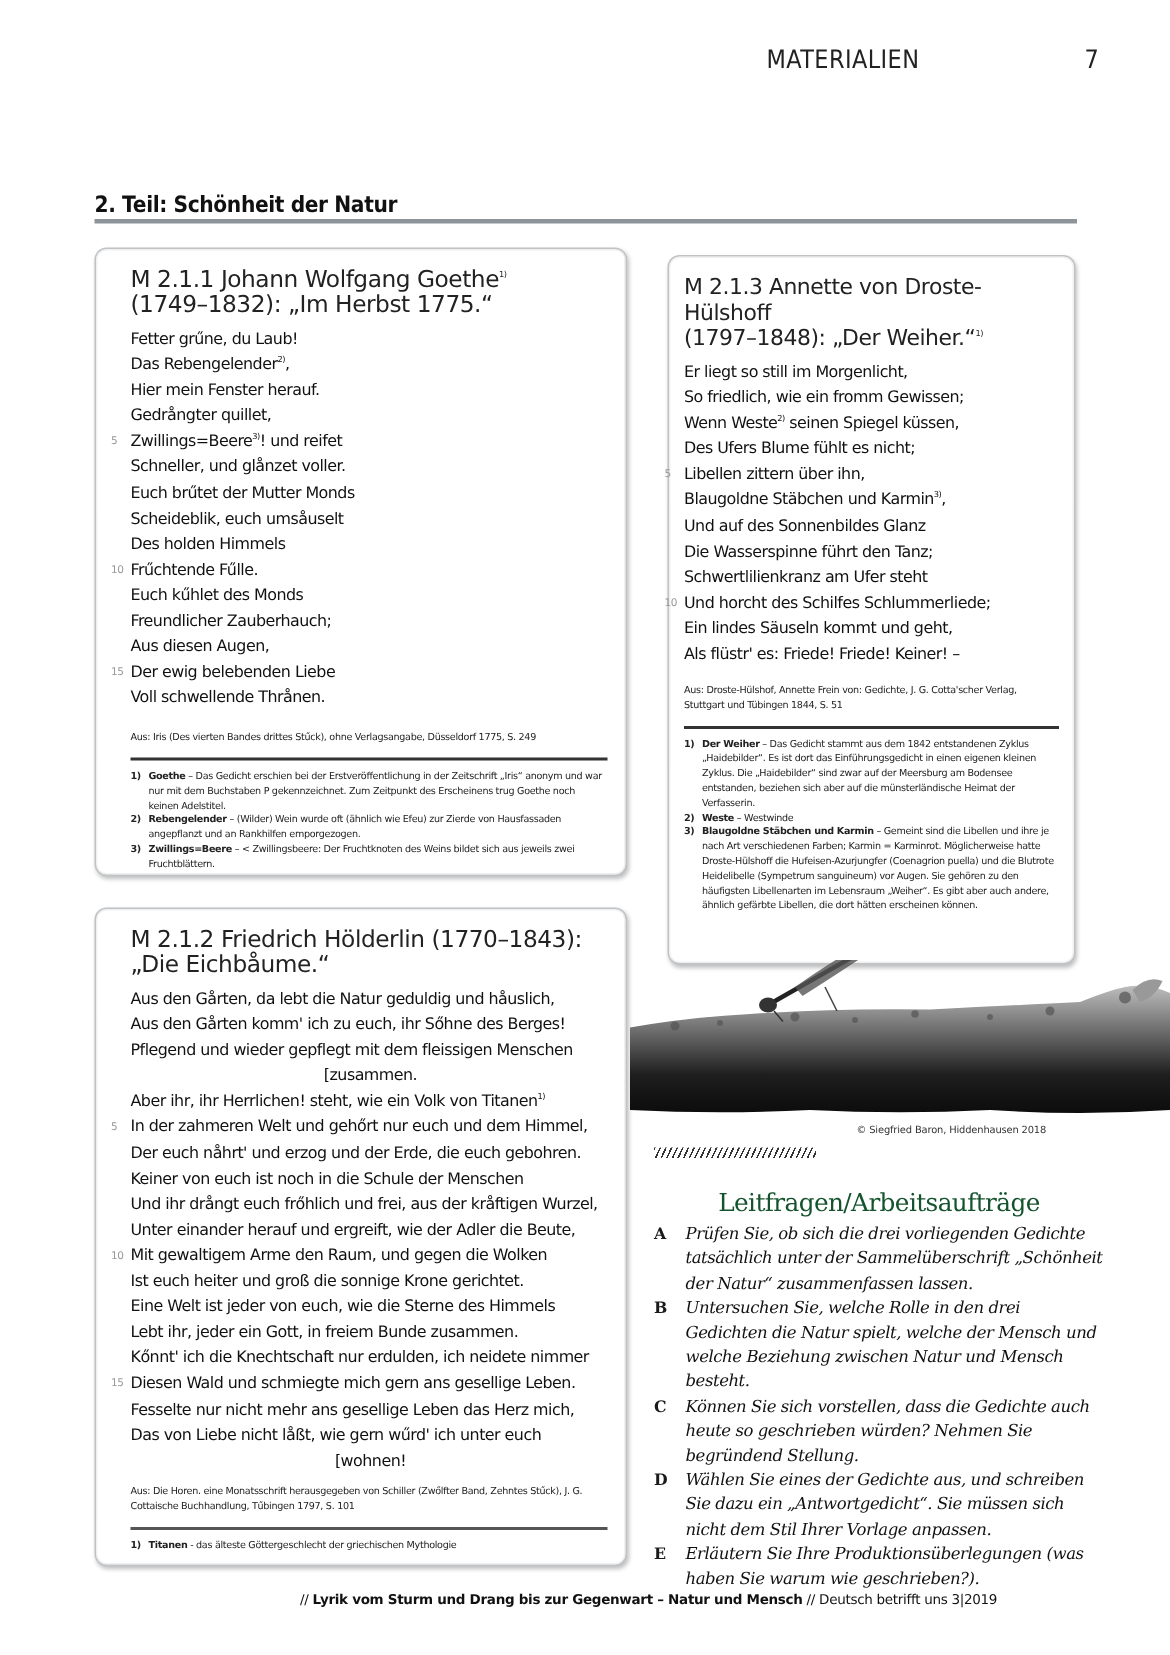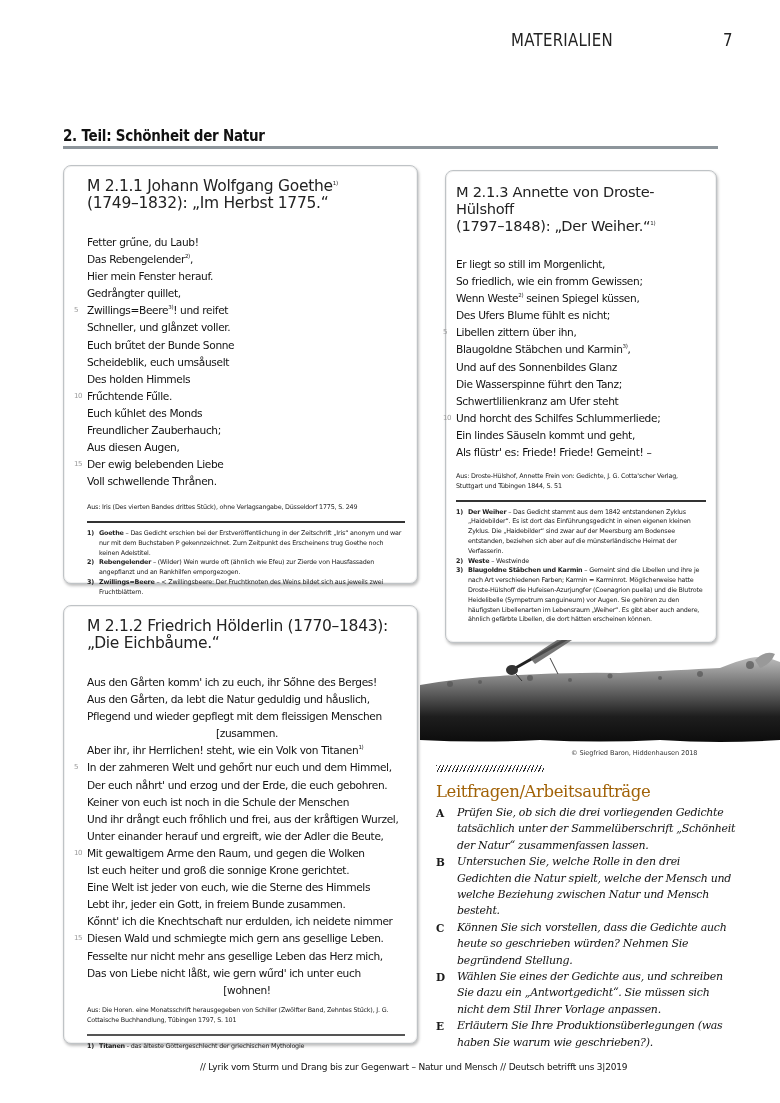--- a/index.html
+++ b/index.html
@@ -8,21 +8,21 @@
 
   .running-head { position: absolute; top: 30px; left: 14px; width: 780px; height: 30px; }
   .rh-section { position: absolute; left: 497px; top: 0; font-family: "DejaVu Sans", sans-serif; font-size: 17px; letter-spacing: 0.3px; color: #222; font-weight: normal; transform: scaleX(0.88); transform-origin: left top; }
   .rh-page { position: absolute; left: 709px; top: 0; font-family: "DejaVu Sans", sans-serif; font-size: 17px; color: #222; transform: scaleX(0.88); transform-origin: left top; }
 
   .part-title { position: absolute; left: 63px; top: 127px; font-family: "DejaVu Sans", sans-serif; font-weight: bold; font-size: 15px; color: #111; letter-spacing: -0.3px; transform: scaleX(0.9); transform-origin: left top; }
   .part-rule { position: absolute; left: 63px; top: 146px; width: 655px; height: 3px; background: #8d959b; }
 
   .card { position: absolute; background: #fff; border: 1px solid #bfc3c6; border-radius: 8px; box-shadow: 1px 2px 3px rgba(0,0,0,0.25), inset 0 0 0 1px #f0f0f0; }
   .card-title { font-family: "DejaVu Sans", sans-serif; font-weight: normal; color: #222; font-size: 15.5px; line-height: 17px; letter-spacing: -0.3px; }
-  .poem { margin-top: 22px; font-family: "DejaVu Sans", sans-serif; font-size: 10.6px; line-height: 17.1px; color: #111; position: relative; letter-spacing: -0.35px; }
+  .poem { margin-top: 6px; font-family: "DejaVu Sans", sans-serif; font-size: 10.6px; line-height: 17.1px; color: #111; position: relative; letter-spacing: -0.35px; }
   .poem-line { position: relative; white-space: nowrap; }
   .poem-line.cont { text-align: center; }
   .line-num { position: absolute; left: -13px; top: 0; font-size: 7px; color: #999; }
   .source { font-family: "DejaVu Sans", sans-serif; font-size: 6.4px; line-height: 10px; color: #222; letter-spacing: -0.2px; }
   .fn-rule { height: 1.5px; background: #333; margin: 9px 0 6px 0; }
   .fn-rule.thick { height: 2.5px; background: #555; }
   .footnotes { font-family: "DejaVu Sans", sans-serif; font-size: 6.4px; line-height: 9.8px; color: #222; letter-spacing: -0.2px; }
   .fn { display: flex; }
   .fn-num { width: 12px; flex: none; font-weight: bold; }
   .fn-term { font-weight: bold; }
@@ -30,28 +30,28 @@
 
   #card-goethe { left: 63px; top: 165px; width: 355px; height: 419px; padding: 12px 0 0 23px; }
   #card-hoelderlin { left: 63px; top: 605px; width: 355px; height: 439px; padding: 12px 18px 12px 23px; }
   #card-droste { left: 445px; top: 170px; width: 272px; height: 473px; padding: 12px 10px 16px 10px; }
 
   .photo { position: absolute; left: 420px; top: 640px; width: 360px; height: 105px; overflow: hidden; }
   .credit { position: absolute; left: 571px; top: 749px; font-family: "DejaVu Sans", sans-serif; font-size: 6.6px; color: #333; letter-spacing: -0.1px; }
 
   .tasks { position: absolute; left: 436px; top: 765px; width: 300px; }
   .hatch { width: 108px; height: 7px; background: repeating-linear-gradient(115deg, #333 0 1px, transparent 1px 3.4px); }
-  .tasks-title { font-family: "DejaVu Serif", serif; font-size: 16.5px; color: #a16207; margin-top: 10px; letter-spacing: -0.4px; }
+  .tasks-title { font-family: "DejaVu Serif", serif; font-size: 16.5px; color: #14532d; margin-top: 20px; letter-spacing: -0.4px; text-align: center; }
   .task { display: flex; margin-top: 0; }
   .task-letter { width: 21px; flex: none; font-family: "DejaVu Serif", serif; font-weight: bold; font-size: 10.5px; line-height: 16.4px; }
   .task-text { font-family: "DejaVu Serif", serif; font-style: italic; font-size: 11px; line-height: 16.4px; color: #111; letter-spacing: -0.3px; }
   .task-list { margin-top: 4px; }
 
   .page-footer { position: absolute; left: 200px; top: 1062px; font-family: "DejaVu Sans", sans-serif; font-size: 9px; color: #111; white-space: nowrap; letter-spacing: -0.2px; }
-  .page-footer b { font-weight: normal; }
+  .page-footer b { font-weight: bold; }
 </style>
 </head>
 <body>
 
 <div class="running-head">
   <span class="rh-section">MATERIALIEN</span>
   <span class="rh-page">7</span>
 </div>
 
 <div class="part-title">2. Teil: Schönheit der Natur</div>
@@ -62,21 +62,21 @@
     <span>M 2.1.1 Johann Wolfgang Goethe</span><sup>1)</sup><br>
     <span>(1749–1832): „Im Herbst 1775.“</span>
   </div>
   <div class="poem">
       <div class="poem-line">Fetter grűne, du Laub!</div>
       <div class="poem-line">Das Rebengelender<sup>2)</sup>,</div>
       <div class="poem-line">Hier mein Fenster herauf.</div>
       <div class="poem-line">Gedrångter quillet,</div>
       <div class="poem-line"><span class="line-num">5</span>Zwillings=Beere<sup>3)</sup>! und reifet</div>
       <div class="poem-line">Schneller, und glånzet voller.</div>
-      <div class="poem-line">Euch brűtet der Bunde Sonne</div>
+      <div class="poem-line">Euch brűtet der Mutter Monds</div>
       <div class="poem-line">Scheideblik, euch umsåuselt</div>
       <div class="poem-line">Des holden Himmels</div>
       <div class="poem-line"><span class="line-num">10</span>Frűchtende Fűlle.</div>
       <div class="poem-line">Euch kűhlet des Monds</div>
       <div class="poem-line">Freundlicher Zauberhauch;</div>
       <div class="poem-line">Aus diesen Augen,</div>
       <div class="poem-line"><span class="line-num">15</span>Der ewig belebenden Liebe</div>
       <div class="poem-line">Voll schwellende Thrånen.</div>
     </div>
   <div style="height:12px"></div>
@@ -97,22 +97,22 @@
       </div>
     </div>
 </div>
 
 <div class="card" id="card-hoelderlin">
   <div class="card-title">
     <span>M 2.1.2 Friedrich Hölderlin (1770–1843):</span><br>
     <span>„Die Eichbåume.“</span>
   </div>
   <div class="poem" style="width:320px">
+      <div class="poem-line">Aus den Gårten, da lebt die Natur geduldig und håuslich,</div>
       <div class="poem-line">Aus den Gårten komm' ich zu euch, ihr Sőhne des Berges!</div>
-      <div class="poem-line">Aus den Gårten, da lebt die Natur geduldig und håuslich,</div>
       <div class="poem-line">Pflegend und wieder gepflegt mit dem fleissigen Menschen</div>
       <div class="poem-line cont">[zusammen.</div>
       <div class="poem-line">Aber ihr, ihr Herrlichen! steht, wie ein Volk von Titanen<sup>1)</sup></div>
       <div class="poem-line"><span class="line-num">5</span>In der zahmeren Welt und gehőrt nur euch und dem Himmel,</div>
       <div class="poem-line">Der euch nåhrt' und erzog und der Erde, die euch gebohren.</div>
       <div class="poem-line">Keiner von euch ist noch in die Schule der Menschen</div>
       <div class="poem-line">Und ihr drångt euch frőhlich und frei, aus der kråftigen Wurzel,</div>
       <div class="poem-line">Unter einander herauf und ergreift, wie der Adler die Beute,</div>
       <div class="poem-line"><span class="line-num">10</span>Mit gewaltigem Arme den Raum, und gegen die Wolken</div>
       <div class="poem-line">Ist euch heiter und groß die sonnige Krone gerichtet.</div>
@@ -145,21 +145,21 @@
       <div class="poem-line">So friedlich, wie ein fromm Gewissen;</div>
       <div class="poem-line">Wenn Weste<sup>2)</sup> seinen Spiegel küssen,</div>
       <div class="poem-line">Des Ufers Blume fühlt es nicht;</div>
       <div class="poem-line"><span class="line-num">5</span>Libellen zittern über ihn,</div>
       <div class="poem-line">Blaugoldne Stäbchen und Karmin<sup>3)</sup>,</div>
       <div class="poem-line">Und auf des Sonnenbildes Glanz</div>
       <div class="poem-line">Die Wasserspinne führt den Tanz;</div>
       <div class="poem-line">Schwertlilienkranz am Ufer steht</div>
       <div class="poem-line"><span class="line-num">10</span>Und horcht des Schilfes Schlummerliede;</div>
       <div class="poem-line">Ein lindes Säuseln kommt und geht,</div>
-      <div class="poem-line">Als flüstr' es: Friede! Friede! Gemeint! –</div>
+      <div class="poem-line">Als flüstr' es: Friede! Friede! Keiner! –</div>
     </div>
   <div style="height:10px"></div>
   <div class="source" style="width:250px">Aus: Droste-Hülshof, Annette Frein von: Gedichte, J. G. Cotta'scher Verlag, Stuttgart und Tübingen 1844, S. 51</div>
   <div class="fn-rule" style="width:250px"></div>
   <div class="footnotes" style="width:250px">
       <div class="fn">
         <span class="fn-num">1)</span>
         <span><span class="fn-term">Der Weiher</span> – Das Gedicht stammt aus dem 1842 entstandenen Zyklus „Haidebilder“. Es ist dort das Einführungsgedicht in einen eigenen kleinen Zyklus. Die „Haidebilder“ sind zwar auf der Meersburg am Bodensee entstanden, beziehen sich aber auf die münsterländische Heimat der Verfasserin.</span>
       </div>
       <div class="fn">

